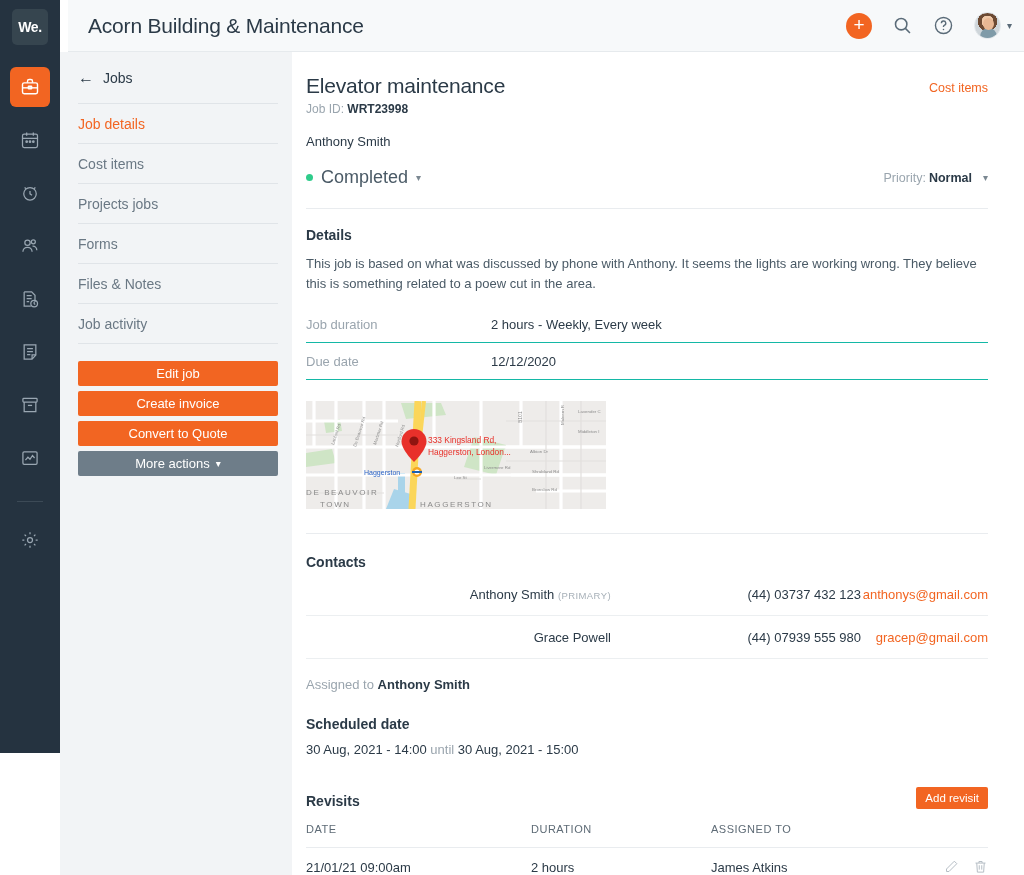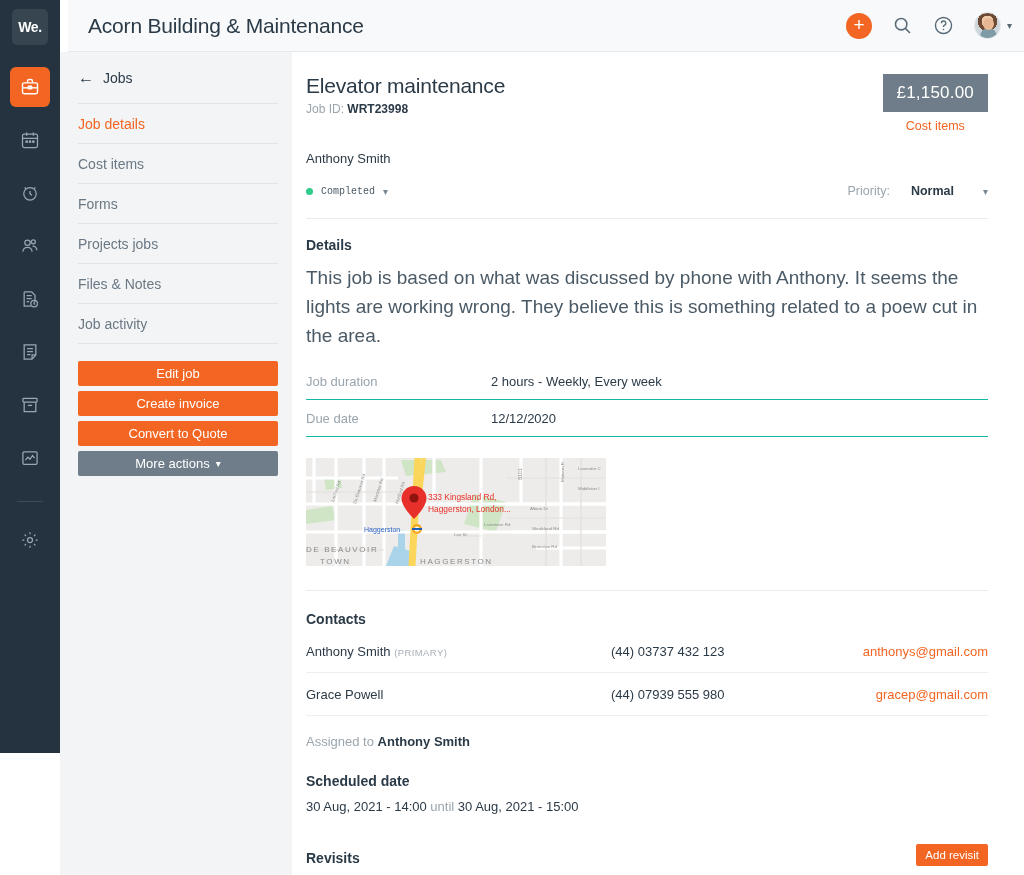--- a/index.html
+++ b/index.html
@@ -134,39 +134,39 @@
   }
   .job-head { display: flex; }
   .job-title {
     font-size: 21px; color: #2b3a47; font-weight: 400; letter-spacing: -0.2px;
   }
   .job-id { font-size: 12px; color: #9aa5ae; margin-top: 4px; }
   .job-id b { color: #2b3a47; font-weight: bold; }
   .job-customer { font-size: 13px; color: #2b3a47; margin-top: 18px; }
   .status-row { display: flex; align-items: center; margin-top: 18px; }
   .dot { width: 7px; height: 7px; border-radius: 50%; background: #2fcc8b; margin-right: 8px; }
-  .status-txt { font-size: 10px; color: #4a5a66; font-family: Liberation Mono, monospace; }
+  .status-txt { font-size: 18px; color: #4a5a66; }
   .chev { font-size: 10px; color: #7b8892; margin-left: 8px; }
   .priority {
     margin-left: auto; font-size: 12.5px; color: #9aa5ae;
-    display: flex; align-items: center; gap: 21px; padding-left: 28px;
+    display: flex; align-items: center; gap: 3px; padding-left: 28px;
   }
   .priority b { color: #2b3a47; font-weight: bold; }
 
   .price-block { margin-left: auto; text-align: center; }
   .price-badge {
     background: #6e7d89; color: #fff;
     font-size: 17px; padding: 9px 14px;
     letter-spacing: 0.2px;
   }
   .cost-link { color: #f26522; font-size: 12.5px; margin-top: 7px; }
 
   .sec-line { height: 1px; background: #e9ecef; margin: 18px 0 0 0; }
   .sec-title { font-size: 14px; color: #2b3a47; font-weight: bold; }
-  .body-txt { font-size: 19px; color: #4a5a66; line-height: 1.52; margin-top: 11px; }
+  .body-txt { font-size: 13px; color: #4a5a66; line-height: 1.52; margin-top: 11px; }
 
   .kv-row {
     display: flex; align-items: center;
     padding: 11px 0 10px 0;
     border-bottom: 1px solid #14b8a6;
     font-size: 13px;
   }
   .kv-key { width: 185px; color: #9aa5ae; }
   .kv-val { color: #2b3a47; }
 
@@ -177,20 +177,21 @@
     width: 300px; height: 108px;
     background: #eceae6; position: relative; overflow: hidden;
   }
 
   .contacts-head { font-size: 14px; color: #2b3a47; font-weight: bold; padding-bottom: 3px; }
   .contact-row {
     display: flex; align-items: center;
     padding: 14px 0 13px 0;
     border-bottom: 1px solid #eceff1;
     font-size: 13px;
+    text-align: right;
   }
   .c-name { width: 305px; color: #2b3a47; }
   .c-name .tag { color: #a7b0b8; font-size: 9.5px; letter-spacing: 0.4px; }
   .c-phone { width: 250px; color: #2b3a47; }
   .c-mail { color: #f26522; margin-left: auto; }
   .assigned { font-size: 13px; color: #9aa5ae; padding: 18px 0 0 0; }
   .assigned b { color: #2b3a47; font-weight: bold; }
 
   .sched-val { font-size: 13px; color: #2b3a47; margin-top: 10px; }
   .sched-val .until { color: #9aa5ae; }
@@ -349,24 +350,24 @@
       <span>Jobs</span>
     </div>
 
     <div class="nav-item active">
       <span>Job details</span>
     </div>
     <div class="nav-item">
       <span>Cost items</span>
     </div>
     <div class="nav-item">
+      <span>Projects jobs</span>
+    </div>
+    <div class="nav-item">
       <span>Forms</span>
-    </div>
-    <div class="nav-item">
-      <span>Projects jobs</span>
     </div>
     <div class="nav-item">
       <span>Files &amp; Notes</span>
     </div>
     <div class="nav-item">
       <span>Job activity</span>
     </div>
 
     <div class="btn-stack">
       <div class="act-btn">Edit job</div>
@@ -383,21 +384,20 @@
 
     <div class="job-head">
       <div>
         <div class="job-title">Elevator maintenance</div>
         <div class="job-id">
           <span>Job ID:</span>
           <b>WRT23998</b>
         </div>
       </div>
       <div class="price-block">
-        <div class="price-badge">£1,150.00</div>
         <div class="cost-link">Cost items</div>
       </div>
     </div>
 
     <div class="job-customer">Anthony Smith</div>
 
     <div class="status-row">
       <span class="dot"></span>
       <span class="status-txt">Completed</span>
       <span class="chev">▾</span>

